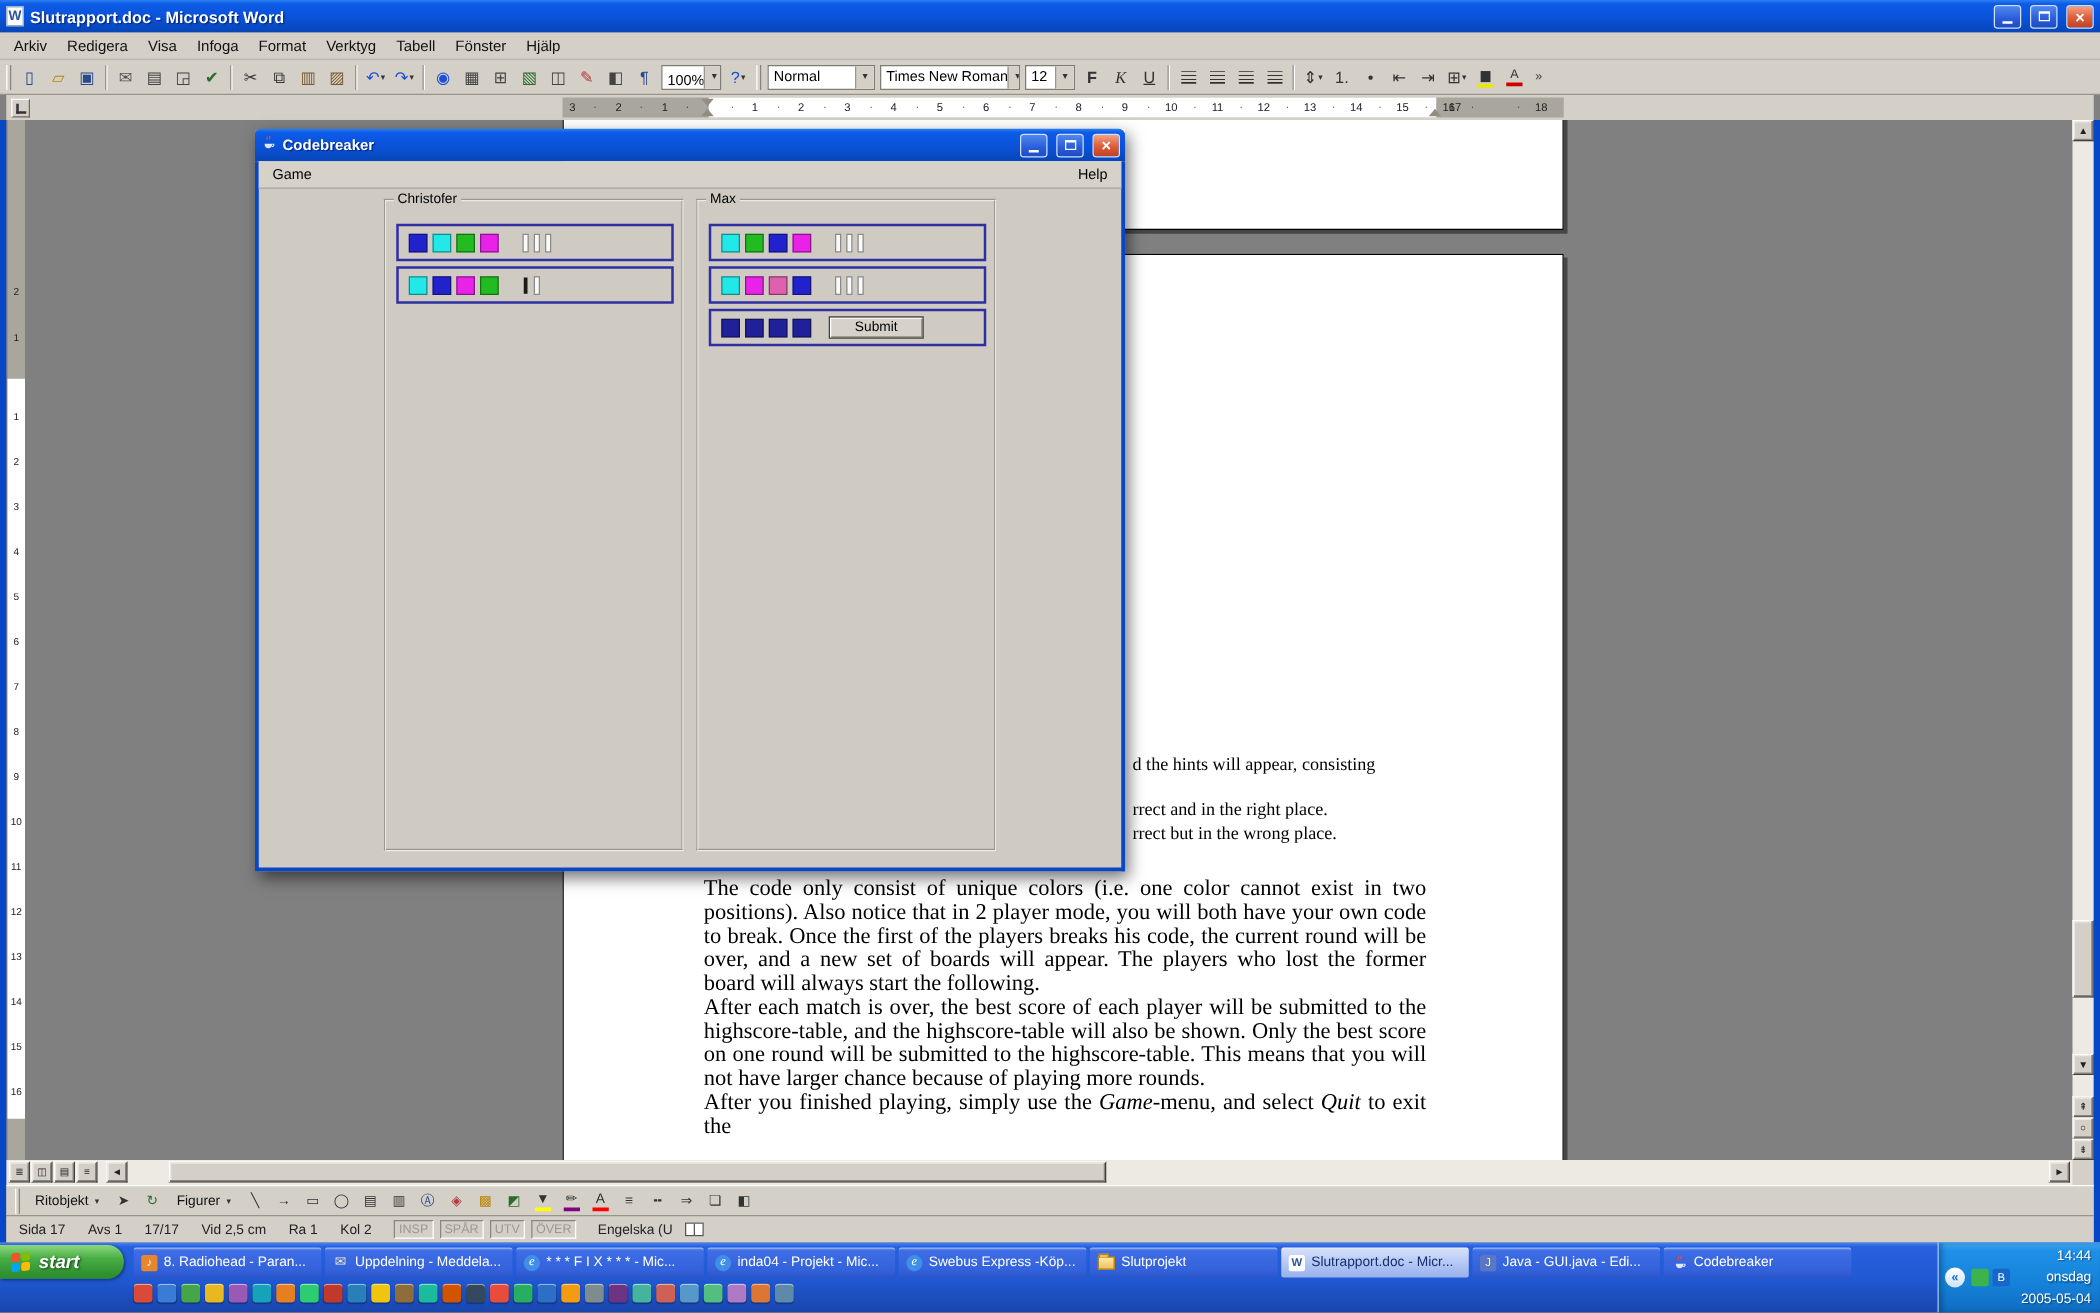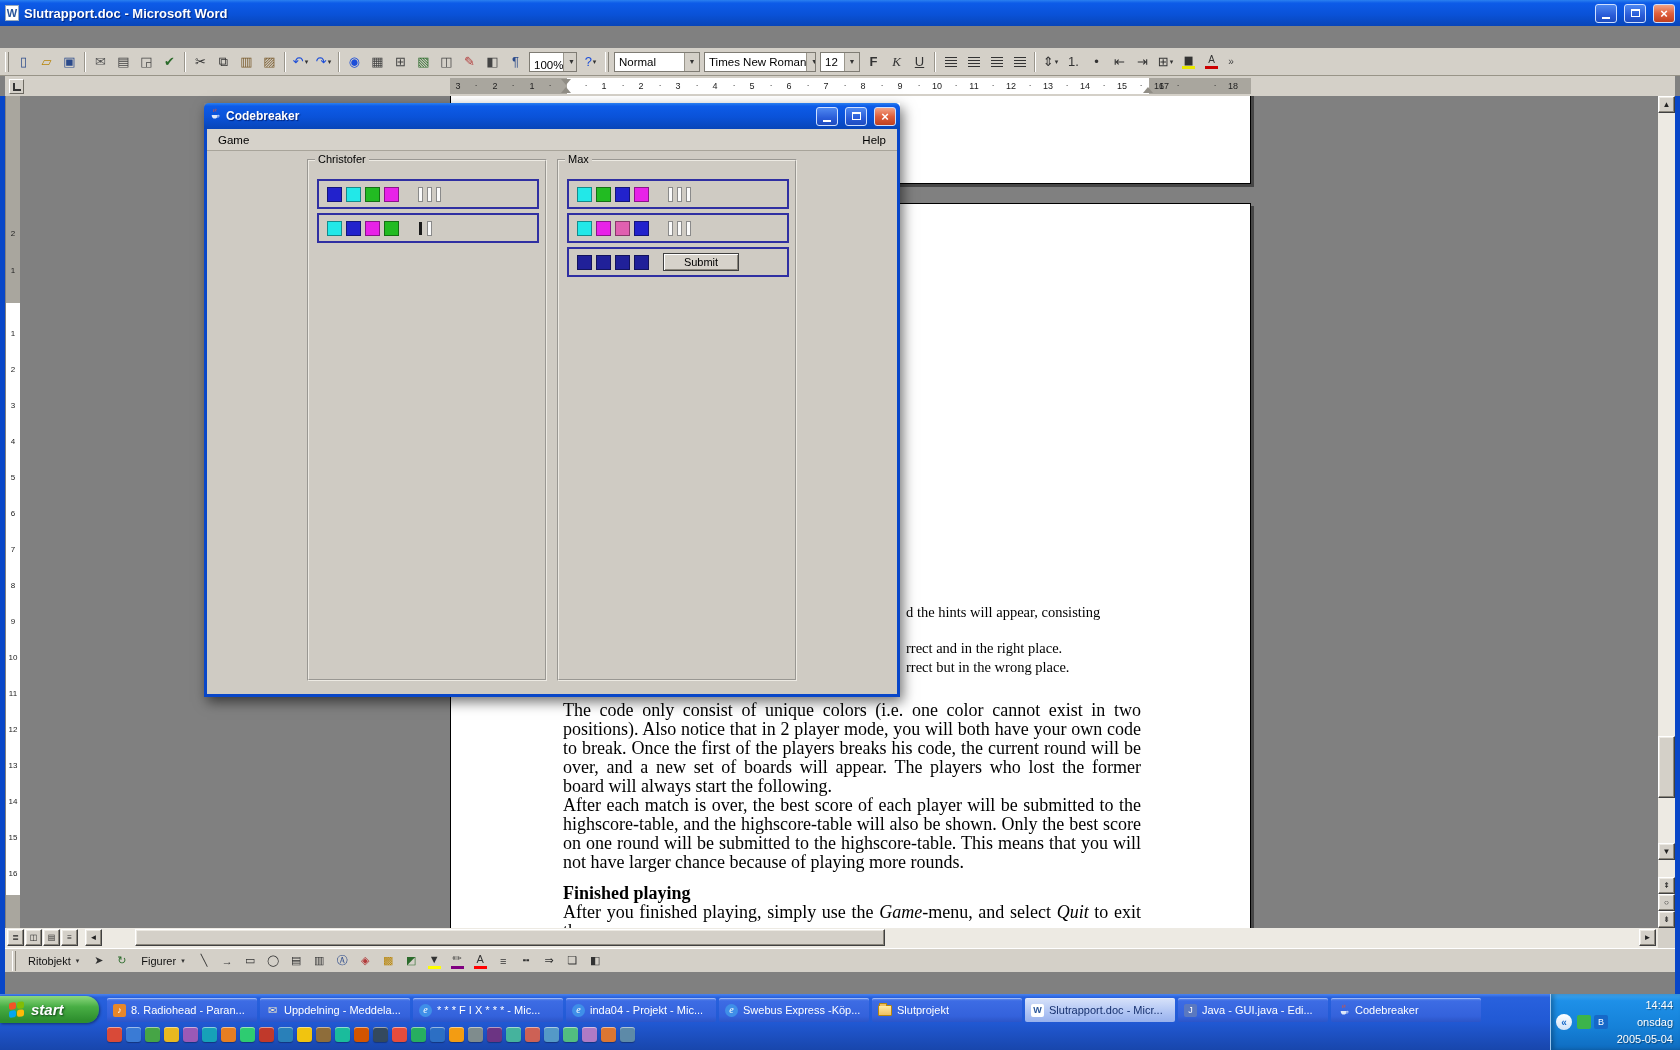--- a/index.html
+++ b/index.html
@@ -136,20 +136,31 @@
         <i class="glyph-min"></i>
       </span>
     <span class="win-btn">
         <i class="glyph-restore"></i>
       </span>
     <span class="win-btn close">
         <span class="glyph-close">×</span>
       </span>
   </div>
 
+  <div id="wmenu">
+      <span class="menu-item">Arkiv</span>
+      <span class="menu-item">Redigera</span>
+      <span class="menu-item">Visa</span>
+      <span class="menu-item">Infoga</span>
+      <span class="menu-item">Format</span>
+      <span class="menu-item">Verktyg</span>
+      <span class="menu-item">Tabell</span>
+      <span class="menu-item">Fönster</span>
+      <span class="menu-item">Hjälp</span>
+    </div>
   <div id="wtools">
       <span class="grip"></span>
       <span class="tbtn">
         <span style="color: rgb(43, 74, 139);">▯</span>
       </span>
       <span class="tbtn">
         <span style="color: rgb(184, 134, 11);">▱</span>
       </span>
       <span class="tbtn">
         <span style="color: rgb(43, 74, 139);">▣</span>
@@ -359,21 +370,20 @@
     <div id="page1"></div>
     <div id="page2">
       <div id="frags">
           <span class="frag" style="left: 455px; top: 400px;">d the hints will appear, consisting</span>
           <span class="frag" style="left: 455px; top: 436px;">rrect and in the right place.</span>
           <span class="frag" style="left: 455px; top: 455px;">rrect but in the wrong place.</span>
         </div>
       <div id="docbody">
           <p class="doc-p"><span>The code only consist of unique colors (i.e. one color cannot exist in two positions). Also notice that in 2 player mode, you will both have your own code to break. Once the first of the players breaks his code, the current round will be over, and a new set of boards will appear. The players who lost the former board will always start the following.</span></p>
           <p class="doc-p"><span>After each match is over, the best score of each player will be submitted to the highscore-table, and the highscore-table will also be shown. Only the best score on one round will be submitted to the highscore-table. This means that you will not have larger chance because of playing more rounds.</span></p>
-          <p class="doc-h"><span>Finished playing</span></p>
           <p class="doc-p"><span>After you finished playing, simply use the </span><span style="font-style: italic;">Game</span><span>-menu, and select </span><span style="font-style: italic;">Quit</span><span> to exit the</span></p>
         </div>
     </div>
   </div>
 
   <div id="vscroll">
       <span class="sb-btn" style="left: 0px; top: 0px; width: 17px; height: 17px;">▲</span>
       <span class="sb-thumb" style="left: 0px; top: 640px; width: 17px; height: 62px;"></span>
       <span class="sb-btn" style="left: 0px; top: 747px; width: 17px; height: 17px;">▼</span>
       <span class="sb-btn" style="left: 0px; top: 781px; width: 17px; height: 17px;">⇞</span>
@@ -460,20 +470,34 @@
       </span>
       <span class="dtool">
         <span style="font-size: 11px; color: rgb(51, 51, 51);">⇒</span>
       </span>
       <span class="dtool">
         <span style="font-size: 11px; color: rgb(51, 51, 51);">❏</span>
       </span>
       <span class="dtool">
         <span style="font-size: 11px; color: rgb(51, 51, 51);">◧</span>
       </span>
+    </div>
+  <div id="statusbar">
+      <span class="sfield">Sida 17</span>
+      <span class="sfield">Avs 1</span>
+      <span class="sfield">17/17</span>
+      <span class="sfield">Vid 2,5 cm</span>
+      <span class="sfield">Ra 1</span>
+      <span class="sfield">Kol 2</span>
+      <span class="toggle">INSP</span>
+      <span class="toggle">SPÅR</span>
+      <span class="toggle">UTV</span>
+      <span class="toggle">ÖVER</span>
+      <span class="lang">Engelska (U</span>
+      <span class="book-icon"></span>
     </div>
 
   <div id="cb">
     <div id="cb-title">
       <span id="cb-java-icon"><svg width="13" height="13" viewBox="0 0 16 16">
             <path d="M4.5 8.5h7.5c0 3-1.8 4.5-3.8 4.5S4.5 11.5 4.5 8.5z" fill="#dfe8f8"></path>
             <path d="M12 9h1.6a1.8 1.8 0 0 1-2 2.4" fill="none" stroke="#dfe8f8" stroke-width="1"></path>
             <path d="M7 1.5c1 1-1 2 .2 3.2 M9.5 1c1 1-1 2 .2 3.2" fill="none" stroke="#E8542C" stroke-width="1.1"></path>
           </svg></span>
       <span class="ttl">Codebreaker</span>

